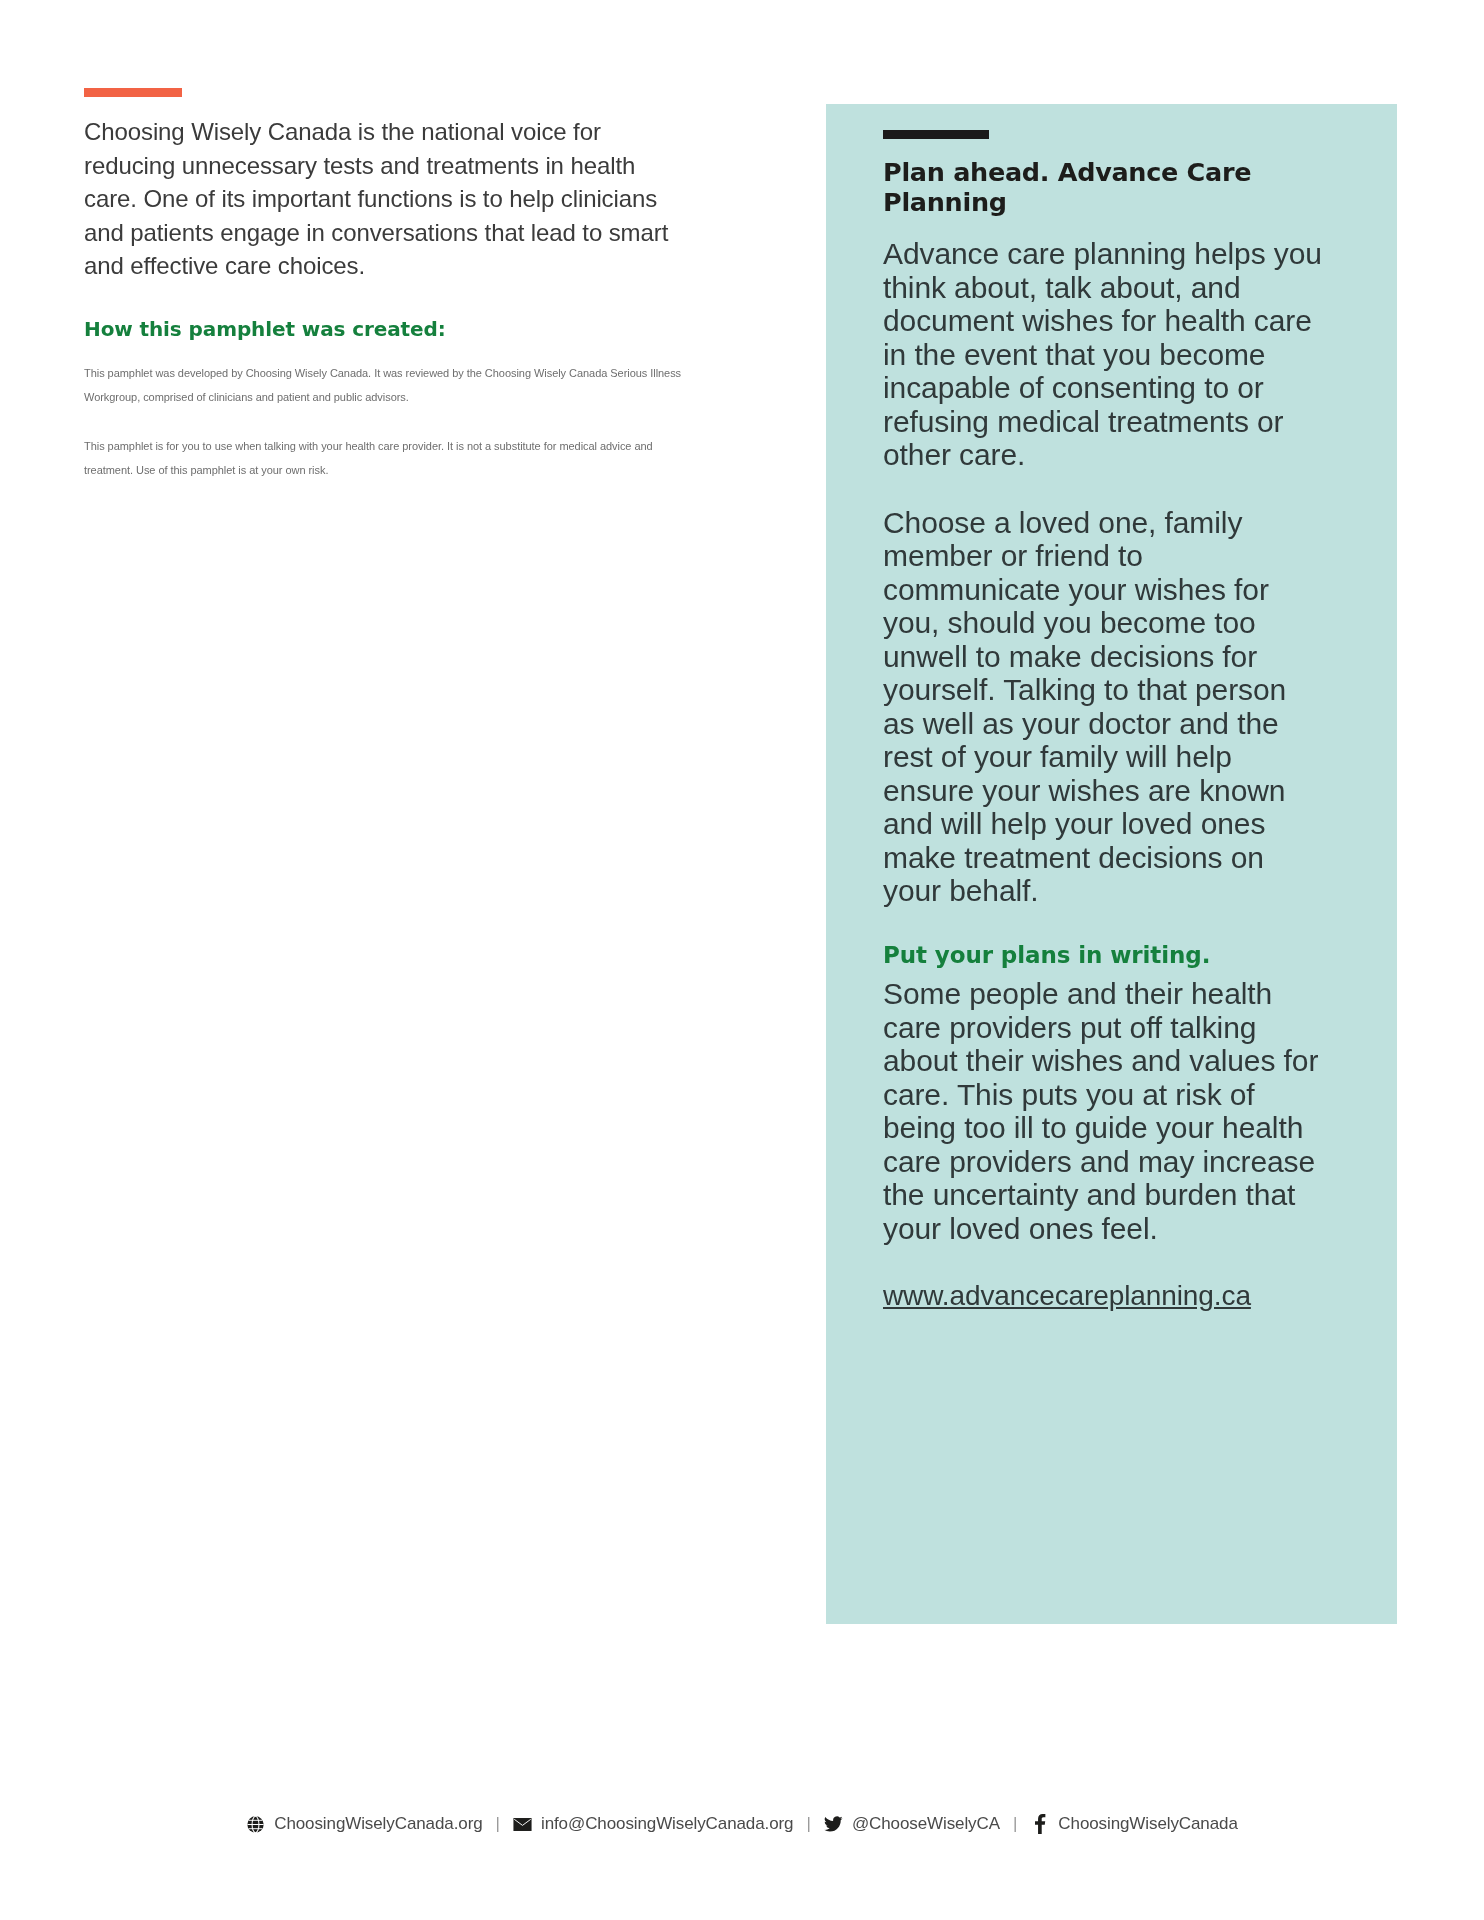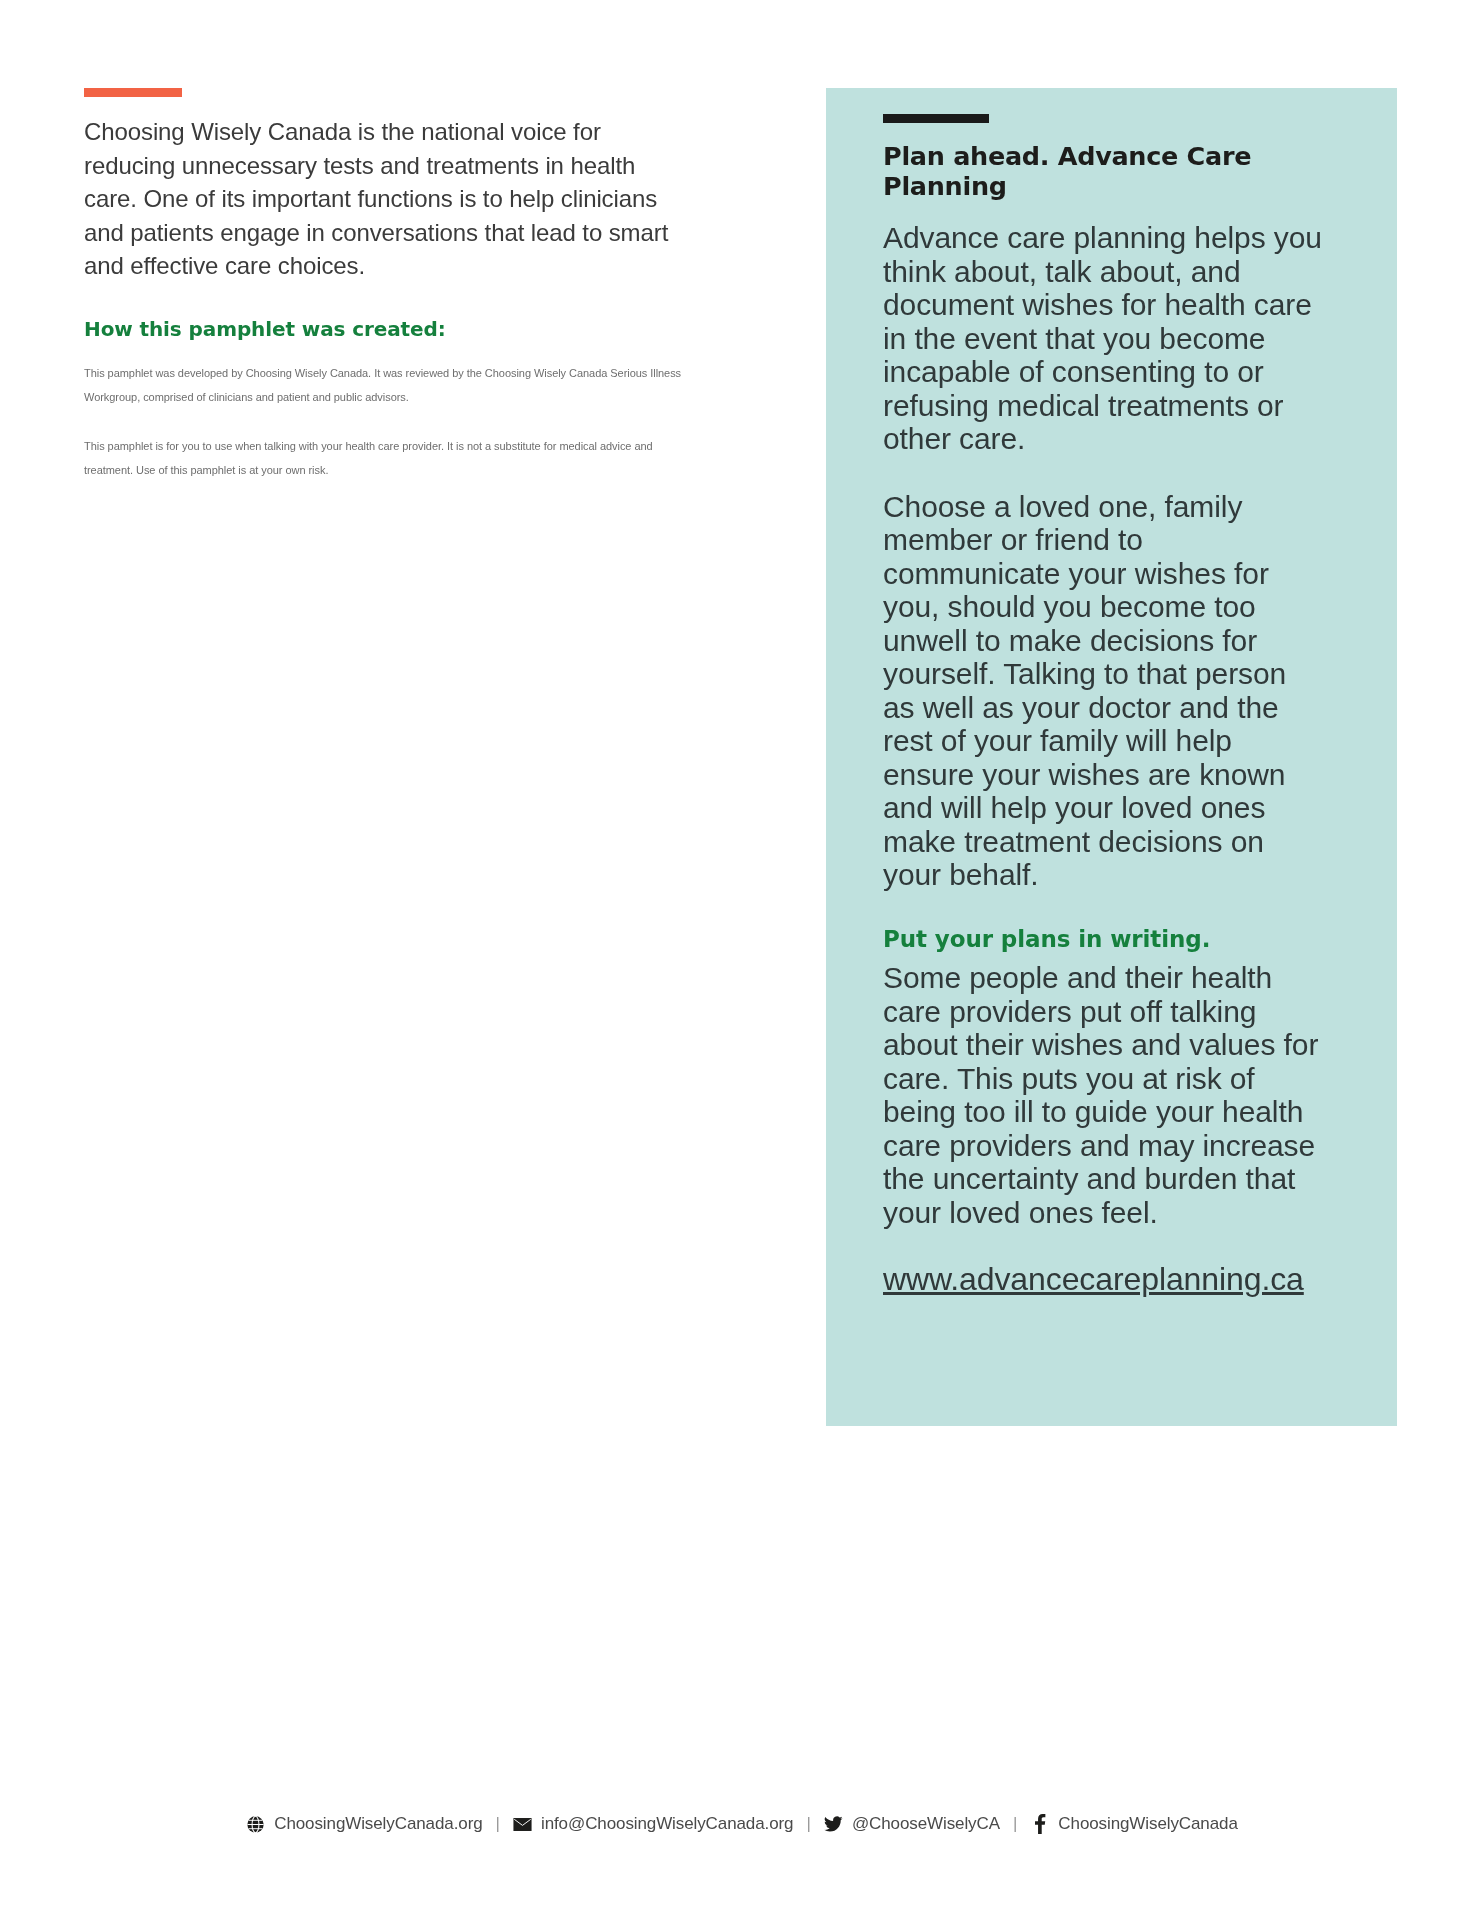--- a/index.html
+++ b/index.html
@@ -78,23 +78,23 @@
     line-height: 24.5px;
     color: #6e6e6e;
     margin: 0 0 24px 0;
     letter-spacing: -0.05px;
   }
 
   
   .teal-panel {
     position: absolute;
     left: 826px;
-    top: 88px;
+    top: 104px;
     width: 571px;
-    height: 1338px;
+    height: 1520px;
     background: #bfe1de;
     box-sizing: border-box;
     padding: 26px 75px 0 57px;
   }
 
   .teal-panel h1.section-title {
     margin-bottom: 20px;
   }
 
   .teal-panel p.body-text {
@@ -104,21 +104,21 @@
     margin-bottom: 34px;
   }
 
   .teal-panel h2.sub-title {
     font-size: 23px;
     margin: 30px 0 8px 0;
   }
 
   a.link-url {
     font-family: "Liberation Sans", sans-serif;
-    font-size: 32px;
+    font-size: 28px;
     line-height: 33.5px;
     color: #30393a;
     text-decoration: underline;
     letter-spacing: -0.1px;
   }
 
   
   .footer {
     position: absolute;
     left: 0;

